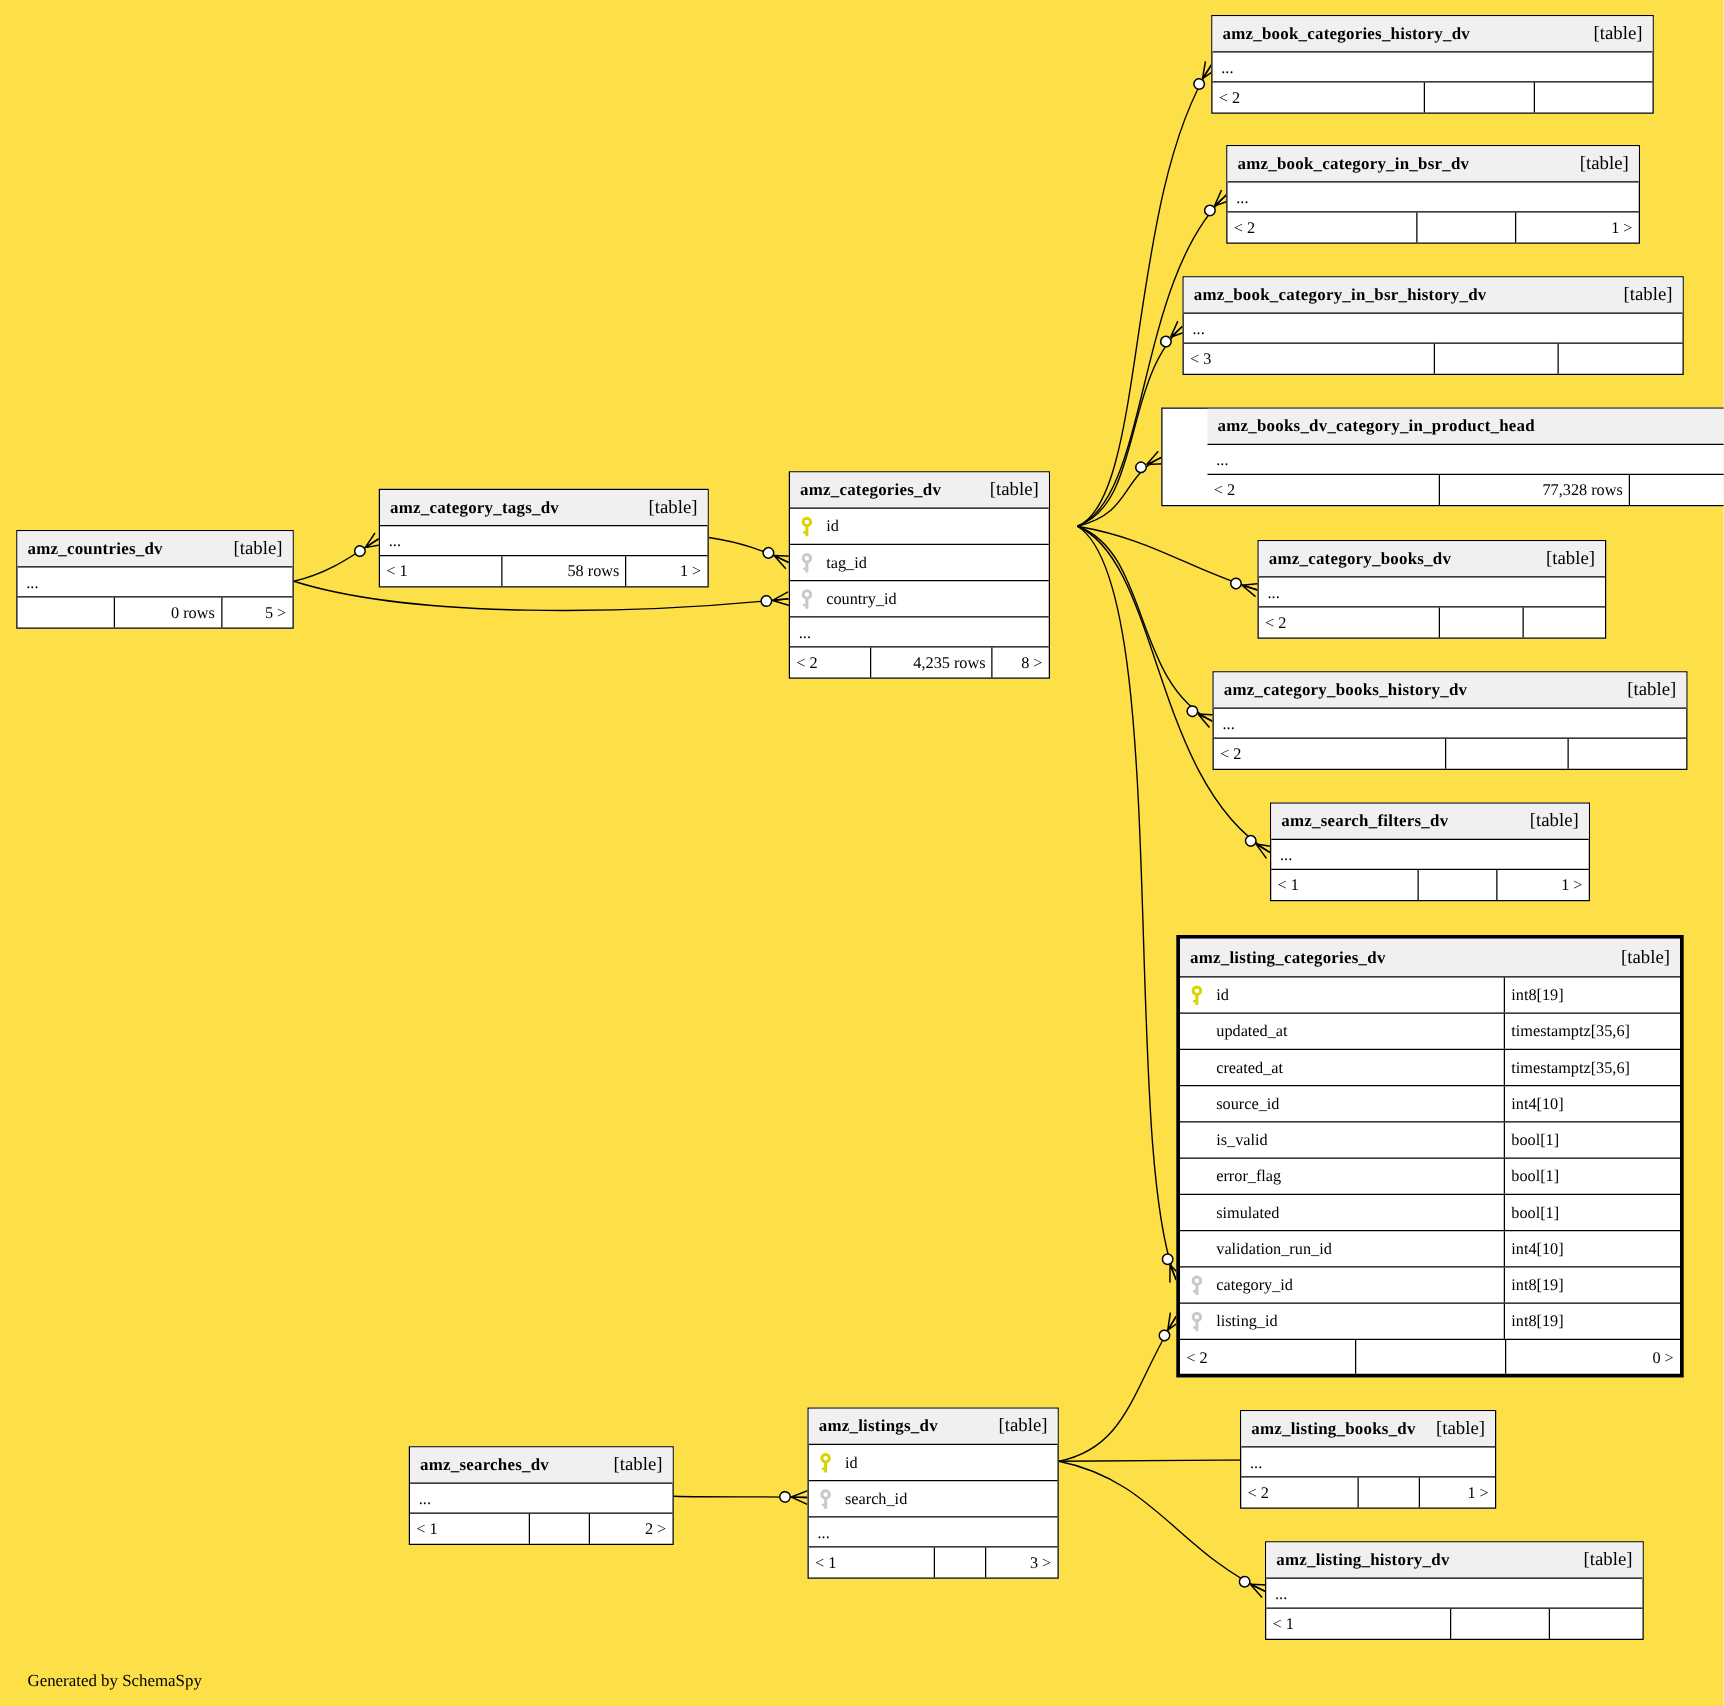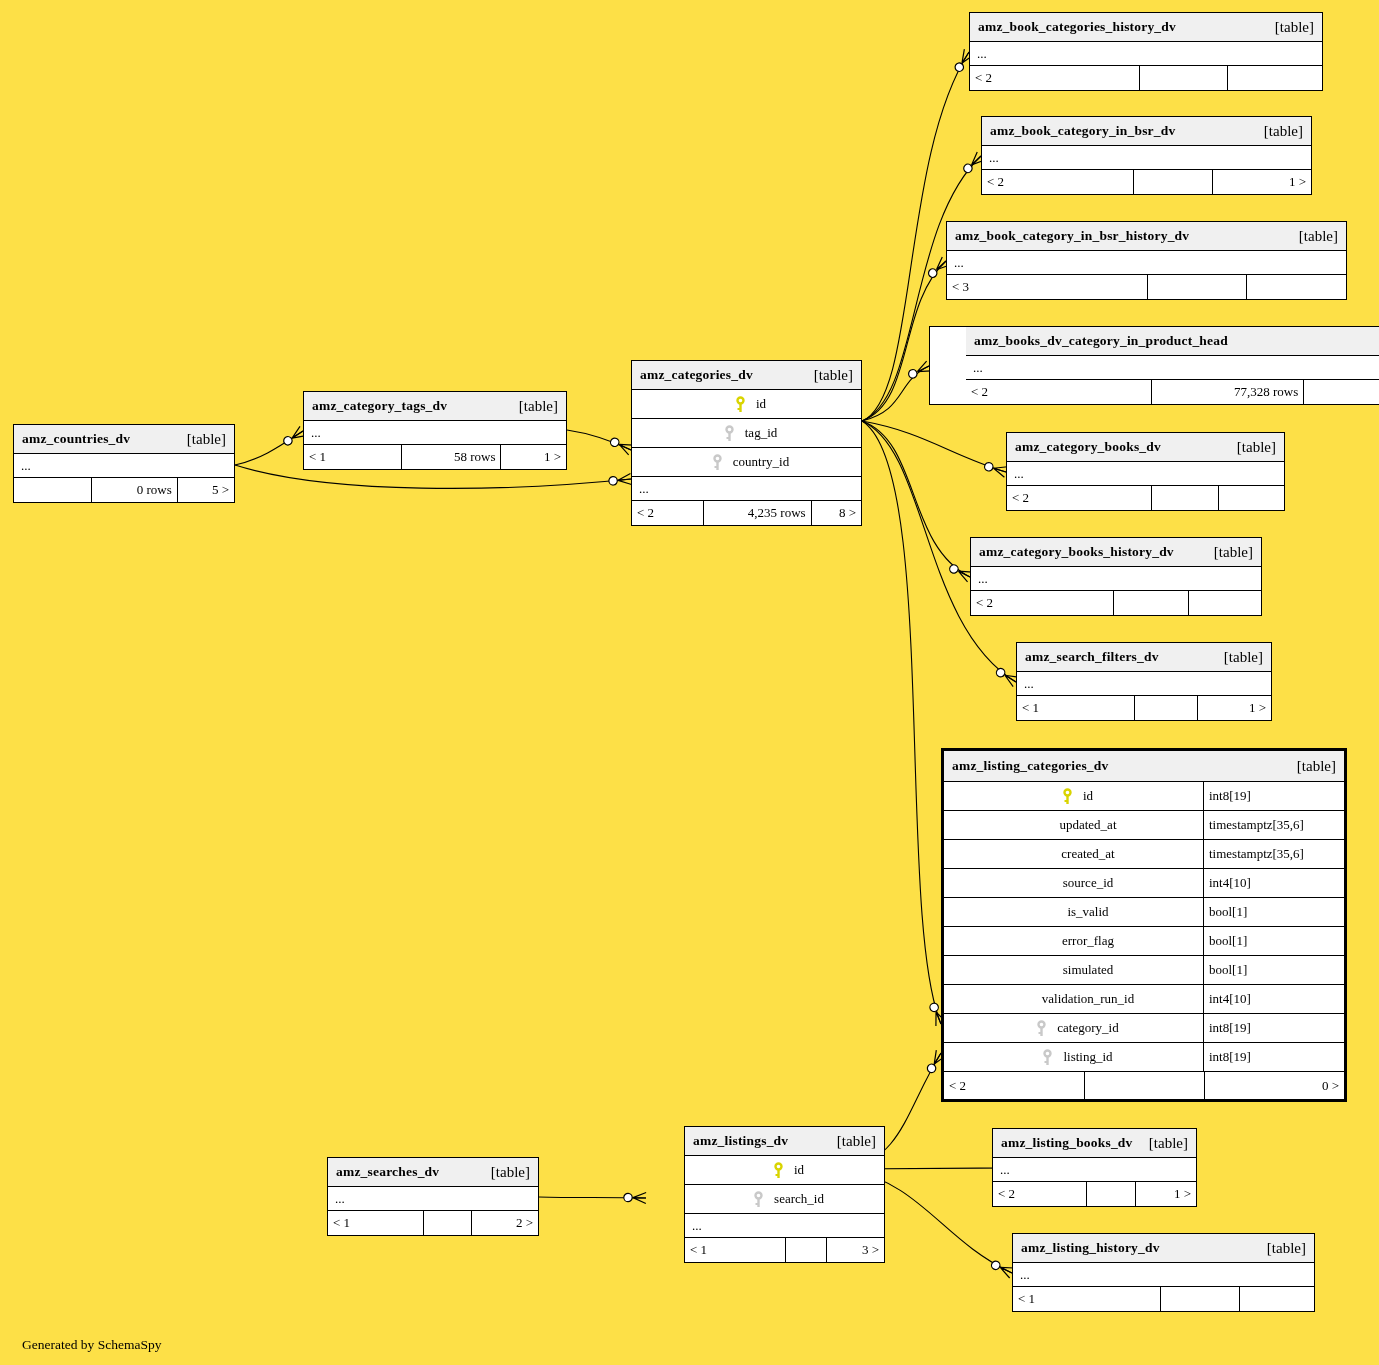--- a/index.html
+++ b/index.html
@@ -6,21 +6,21 @@
   .canvas{position:relative;width:1379px;height:1365px;background:#fde047;overflow:hidden;
           font-family:Liberation Serif, serif;color:#000;}
   svg.edges{position:absolute;left:0;top:0;z-index:1;}
   .tbl{position:absolute;z-index:2;background:#ffffff;border:1px solid #000;box-sizing:border-box;font-size:13px;}
   .tbl.em{border-width:3px;}
   .hdr{display:flex;justify-content:space-between;align-items:center;height:28px;
        background:#f0f0f0;border-bottom:1px solid #000;padding:0 8px;white-space:nowrap;}
   .hdr .nm{font-weight:bold;font-size:13.5px;letter-spacing:.2px;}
   .hdr .bd{font-size:15px;margin-left:12px;}
   .row{display:flex;align-items:center;height:29px;border-bottom:1px solid #000;box-sizing:border-box;}
-  .row .nmcell{flex:1;display:flex;align-items:center;height:100%;padding-left:7px;overflow:hidden;white-space:nowrap;justify-content:center;}
+  .row .nmcell{flex:1;display:flex;align-items:center;height:100%;padding-left:7px;overflow:hidden;white-space:nowrap;}
   .row .typ{width:141px;height:100%;display:flex;align-items:center;border-left:1px solid #000;
             padding-left:5px;box-sizing:border-box;white-space:nowrap;}
   .row.el{height:24px;padding-left:7px;}
   .kic{width:13px;height:17px;display:inline-block;margin-right:9px;flex:0 0 13px;}
   .kic.sp{visibility:hidden;}
   .ftr{display:flex;height:24px;box-sizing:border-box;}
   .bigftr .ftr{height:27px;}
   .fc{display:flex;align-items:center;padding:0 5px;box-sizing:border-box;height:100%;white-space:nowrap;}
   .fm,.fr{border-left:1px solid #000;justify-content:flex-end;}
   .note{position:absolute;left:22px;top:1337px;font-size:13.5px;z-index:2;}
@@ -109,21 +109,21 @@
     <div class="row el">
         <span>...</span>
       </div>
     <div class="ftr">
       <span class="fc fl" style="width:40%">&lt; 2</span>
       <span class="fc fm" style="width:33%">77,328 rows</span>
       <span class="fc fr" style="flex:1"></span>
     </div>
   </div>
 
-  <div class="tbl" style="left:631px;top:360px;width:231px;">
+  <div class="tbl" style="left:631px;top:377px;width:209px;">
     <div class="hdr">
       <span class="nm">amz_categories_dv</span>
       <span class="bd">[table]</span>
     </div>
     <div class="row">
       <div class="nmcell">
         <svg class="kic" viewBox="0 0 13 17">
             <circle cx="6.5" cy="4.5" r="3" fill="none" stroke="#d9d400" stroke-width="2.4"></circle>
             <line x1="6.5" y1="7.5" x2="6.5" y2="16" stroke="#d9d400" stroke-width="2.4"></line>
             <line x1="6.5" y1="13" x2="3.5" y2="13" stroke="#d9d400" stroke-width="2"></line>
@@ -199,21 +199,21 @@
     <div class="row el">
         <span>...</span>
       </div>
     <div class="ftr">
       <span class="fc fl" style="width:52%">&lt; 2</span>
       <span class="fc fm" style="width:24%"></span>
       <span class="fc fr" style="flex:1"></span>
     </div>
   </div>
 
-  <div class="tbl" style="left:970px;top:537px;width:292px;">
+  <div class="tbl" style="left:970px;top:537px;width:380px;">
     <div class="hdr">
       <span class="nm">amz_category_books_history_dv</span>
       <span class="bd">[table]</span>
     </div>
     <div class="row el">
         <span>...</span>
       </div>
     <div class="ftr">
       <span class="fc fl" style="width:49%">&lt; 2</span>
       <span class="fc fm" style="width:26%"></span>
@@ -338,21 +338,21 @@
     <div class="row el">
         <span>...</span>
       </div>
     <div class="ftr">
       <span class="fc fl" style="width:45%">&lt; 1</span>
       <span class="fc fm" style="width:23%"></span>
       <span class="fc fr" style="flex:1">2 &gt;</span>
     </div>
   </div>
 
-  <div class="tbl" style="left:684px;top:1126px;width:201px;">
+  <div class="tbl" style="left:646px;top:1126px;width:201px;">
     <div class="hdr">
       <span class="nm">amz_listings_dv</span>
       <span class="bd">[table]</span>
     </div>
     <div class="row">
       <div class="nmcell">
         <svg class="kic" viewBox="0 0 13 17">
             <circle cx="6.5" cy="4.5" r="3" fill="none" stroke="#d9d400" stroke-width="2.4"></circle>
             <line x1="6.5" y1="7.5" x2="6.5" y2="16" stroke="#d9d400" stroke-width="2.4"></line>
             <line x1="6.5" y1="13" x2="3.5" y2="13" stroke="#d9d400" stroke-width="2"></line>

